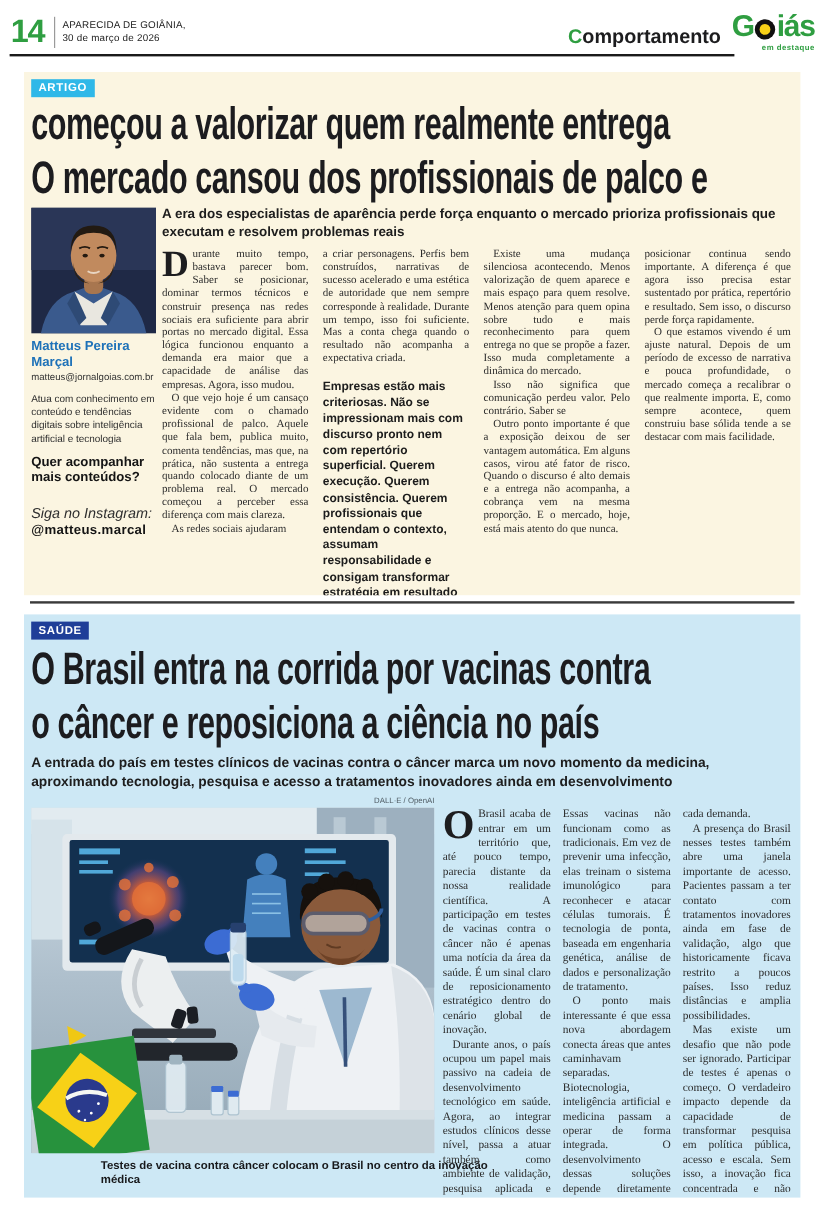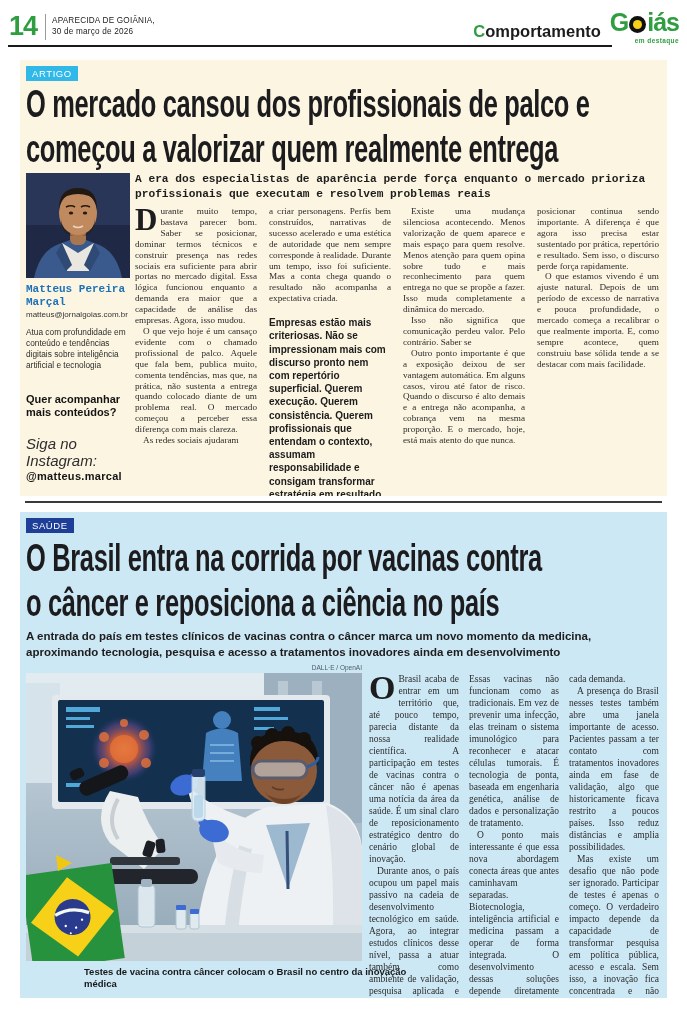--- a/index.html
+++ b/index.html
@@ -21,47 +21,47 @@
   .logo-o{display:inline-block;width:17px;height:17px;border-radius:50%;background:#101010;
           margin:3px 1px 0 1px;position:relative;}
   .logo-o span{position:absolute;left:4px;top:4px;width:9px;height:9px;border-radius:50%;
                background:var(--yellow,#f7d117);}
   .logo-tagline{font-size:6.5px;color:var(--green,#2f9e41);font-weight:bold;margin-top:0px;
                 letter-spacing:.4px;}
   .hdr-rule{position:absolute;left:8px;top:45px;width:604px;height:2px;background:#1a1a1a;}
 
   
   .panel{position:absolute;left:20px;width:647px;overflow:hidden;}
-  .kicker{position:absolute;left:6px;top:6px;color:#fff;font-weight:normal;font-size:9.5px;
+  .kicker{position:absolute;left:6px;top:6px;color:#fff;font-weight:bold;font-size:9.5px;
           padding:2px 6px;letter-spacing:.6px;}
   .headline{position:absolute;left:6px;width:641px;}
   .hl-line{height:45px;}
   .hl-line span{display:inline-block;white-space:nowrap;transform:scaleX(.67);transform-origin:0 50%;
                 font-size:38px;font-weight:bold;letter-spacing:-.5px;color:#1c1c1f;line-height:45px;}
   .standfirst{font-weight:bold;font-size:11.2px;line-height:15px;color:#1d1d1d;}
   .news{font-family:"Liberation Serif","DejaVu Serif",serif;color:#2c2c2c;}
   .news p{margin:0;text-align:justify;}
   .indent{text-indent:8px;}
   .cols{position:absolute;display:flex;}
   .dropcap{float:left;font-family:"Liberation Serif",serif;font-weight:bold;color:#1d1d1f;
            line-height:.82;margin:1px 3px 0 0;}
 
   
   .panel-a1{top:60px;height:436px;background:var(--cream-bg,#fbf5e1);}
   .kicker-a1{background:var(--cyan-tag,#2fb8e8);}
   .hl-a1{top:22px;}
-  .sf-a1{position:absolute;left:115px;top:112px;width:528px;font-family:Liberation Mono, monospace;}
+  .sf-a1{position:absolute;left:115px;top:112px;width:528px;}
   .author{position:absolute;left:6px;top:113px;width:104px;}
   .author-photo{width:104px;height:105px;display:block;}
   .author-name{color:var(--author-blue,#1d71b8);font-weight:bold;font-size:11px;line-height:12.5px;
-               margin-top:5px;font-family:Liberation Mono, monospace;}
+               margin-top:5px;}
   .author-email{font-size:8px;color:#333;margin-top:2px;}
   .author-bio{font-size:8.3px;line-height:11px;color:#2e2e2e;margin-top:8px;}
-  .author-cta{font-size:11px;font-weight:bold;line-height:13px;color:#141414;margin-top:22px;}
-  .author-insta-label{font-size:15px;font-style:italic;color:#2e2e2e;margin-top:16px;}
+  .author-cta{font-size:11px;font-weight:bold;line-height:13px;color:#141414;margin-top:8px;}
+  .author-insta-label{font-size:12px;font-style:italic;color:#2e2e2e;margin-top:16px;}
   .author-insta{font-size:11px;font-weight:bold;letter-spacing:.3px;color:#141414;margin-top:1px;}
   .cols-a1{left:115px;top:146px;width:526px;gap:12px;}
   .cols-a1 .ncol{width:122px;font-size:9.2px;line-height:10.9px;}
   .dropcap-a1{font-size:31px;}
   .pullquote{font-family:"Liberation Sans",sans-serif;font-weight:bold;font-size:10px;
              line-height:13.2px;color:#1c1c1c;text-align:left !important;margin-top:12px !important;}
   .divider{position:absolute;left:25px;top:501px;width:637px;height:1.5px;background:#3a3a3a;}
 
   
   .panel-a2{top:512px;height:486px;background:var(--blue-bg,#cde8f5);}
@@ -99,22 +99,22 @@
           <span>iás</span>
         </div>
       <div class="logo-tagline">em destaque</div>
     </div>
   </div>
   <div class="hdr-rule"></div>
 
   <div class="panel panel-a1">
     <div class="kicker kicker-a1">ARTIGO</div>
     <div class="headline hl-a1">
+      <div class="hl-line"><span>começou a valorizar quem realmente entrega</span></div>
       <div class="hl-line"><span>O mercado cansou dos profissionais de palco e</span></div>
-      <div class="hl-line"><span>começou a valorizar quem realmente entrega</span></div>
     </div>
     <div class="standfirst sf-a1">A era dos especialistas de aparência perde força enquanto o mercado prioriza profissionais que executam e resolvem problemas reais</div>
 
     <div class="author">
       <svg class="author-photo" viewBox="0 0 104 105" preserveAspectRatio="none" role="img">
         <rect width="104" height="105" fill="#1f2946"></rect>
         <rect width="104" height="52" fill="#2a3657"></rect>
         <path d="M8 105 Q14 76 36 70 L52 64 L68 70 Q90 76 96 105 Z" fill="#3a5a8d"></path>
         <path d="M36 70 L52 80 L68 70 L63 98 L41 98 Z" fill="#e9e7e0"></path>
         <path d="M36 70 L46 92 L40 98 L30 80 Z" fill="#2e4a75"></path>
@@ -124,21 +124,21 @@
         <path d="M33 38 Q32 15 52 15 Q72 15 71 38 Q70 26 63 23 Q52 19 41 23 Q34 26 33 38 Z" fill="#221a12"></path>
         <path d="M35 46 Q37 62 52 64 Q67 62 69 46 Q69 58 61 62 L52 64 L43 62 Q35 58 35 46 Z" fill="#2b2014"></path>
         <ellipse cx="45" cy="40" rx="2.2" ry="1.6" fill="#241a10"></ellipse>
         <ellipse cx="59" cy="40" rx="2.2" ry="1.6" fill="#241a10"></ellipse>
         <path d="M40 34 Q45 31.5 49 34" stroke="#241a10" stroke-width="1.6" fill="none"></path>
         <path d="M55 34 Q59 31.5 64 34" stroke="#241a10" stroke-width="1.6" fill="none"></path>
         <path d="M47 53 Q52 56 57 53" stroke="#e8d5c2" stroke-width="1.6" fill="none"></path>
       </svg>
       <div class="author-name">Matteus Pereira Marçal</div>
       <div class="author-email">matteus@jornalgoias.com.br</div>
-      <div class="author-bio">Atua com profundidade em conteúdo e tendências digitais sobre inteligência artificial e tecnologia</div>
+      <div class="author-bio">Atua com conhecimento em conteúdo e tendências digitais sobre inteligência artificial e tecnologia</div>
       <div class="author-cta">Quer acompanhar mais conteúdos?</div>
       <div class="author-insta-label">Siga no Instagram:</div>
       <div class="author-insta">@matteus.marcal</div>
     </div>
 
     <div class="cols cols-a1 news">
       <div class="ncol">
         <p><span class="dropcap dropcap-a1">D</span><span>urante muito tempo, bastava parecer bom. Saber se posicionar, dominar termos técnicos e construir presença nas redes sociais era suficiente para abrir portas no mercado digital. Essa lógica funcionou enquanto a demanda era maior que a capacidade de análise das empresas. Agora, isso mudou.</span></p>
         <p class="indent">O que vejo hoje é um cansaço evidente com o chamado profissional de palco. Aquele que fala bem, publica muito, comenta tendências, mas que, na prática, não sustenta a entrega quando colocado diante de um problema real. O mercado começou a perceber essa diferença com mais clareza.</p>
         <p class="indent">As redes sociais ajudaram</p>

